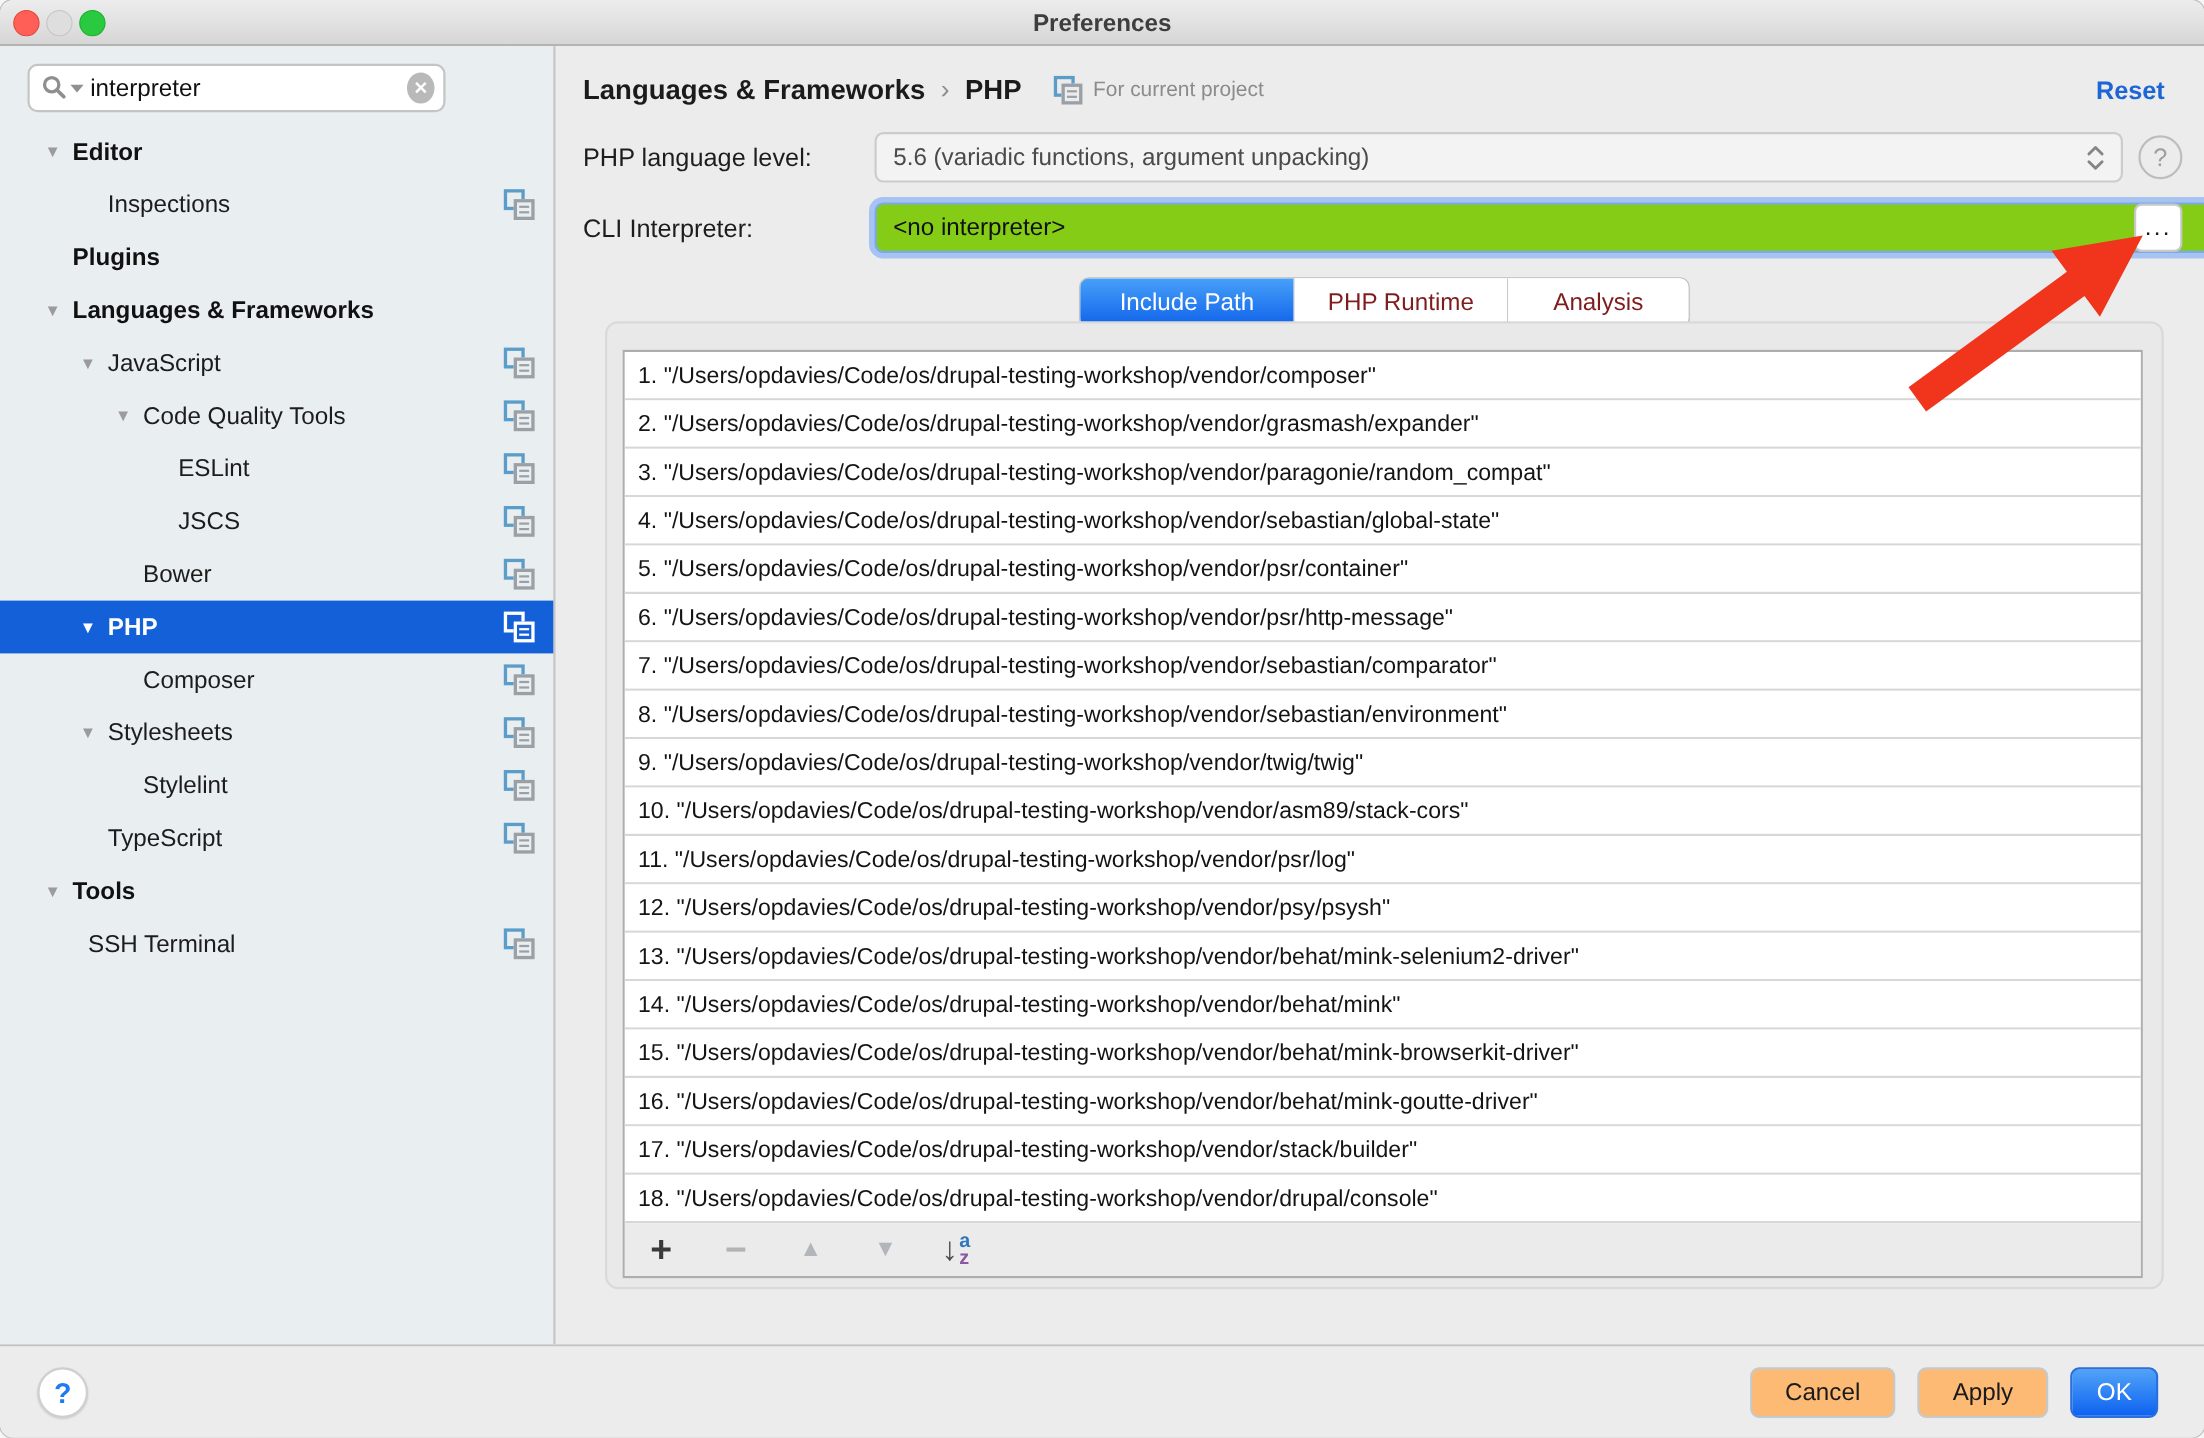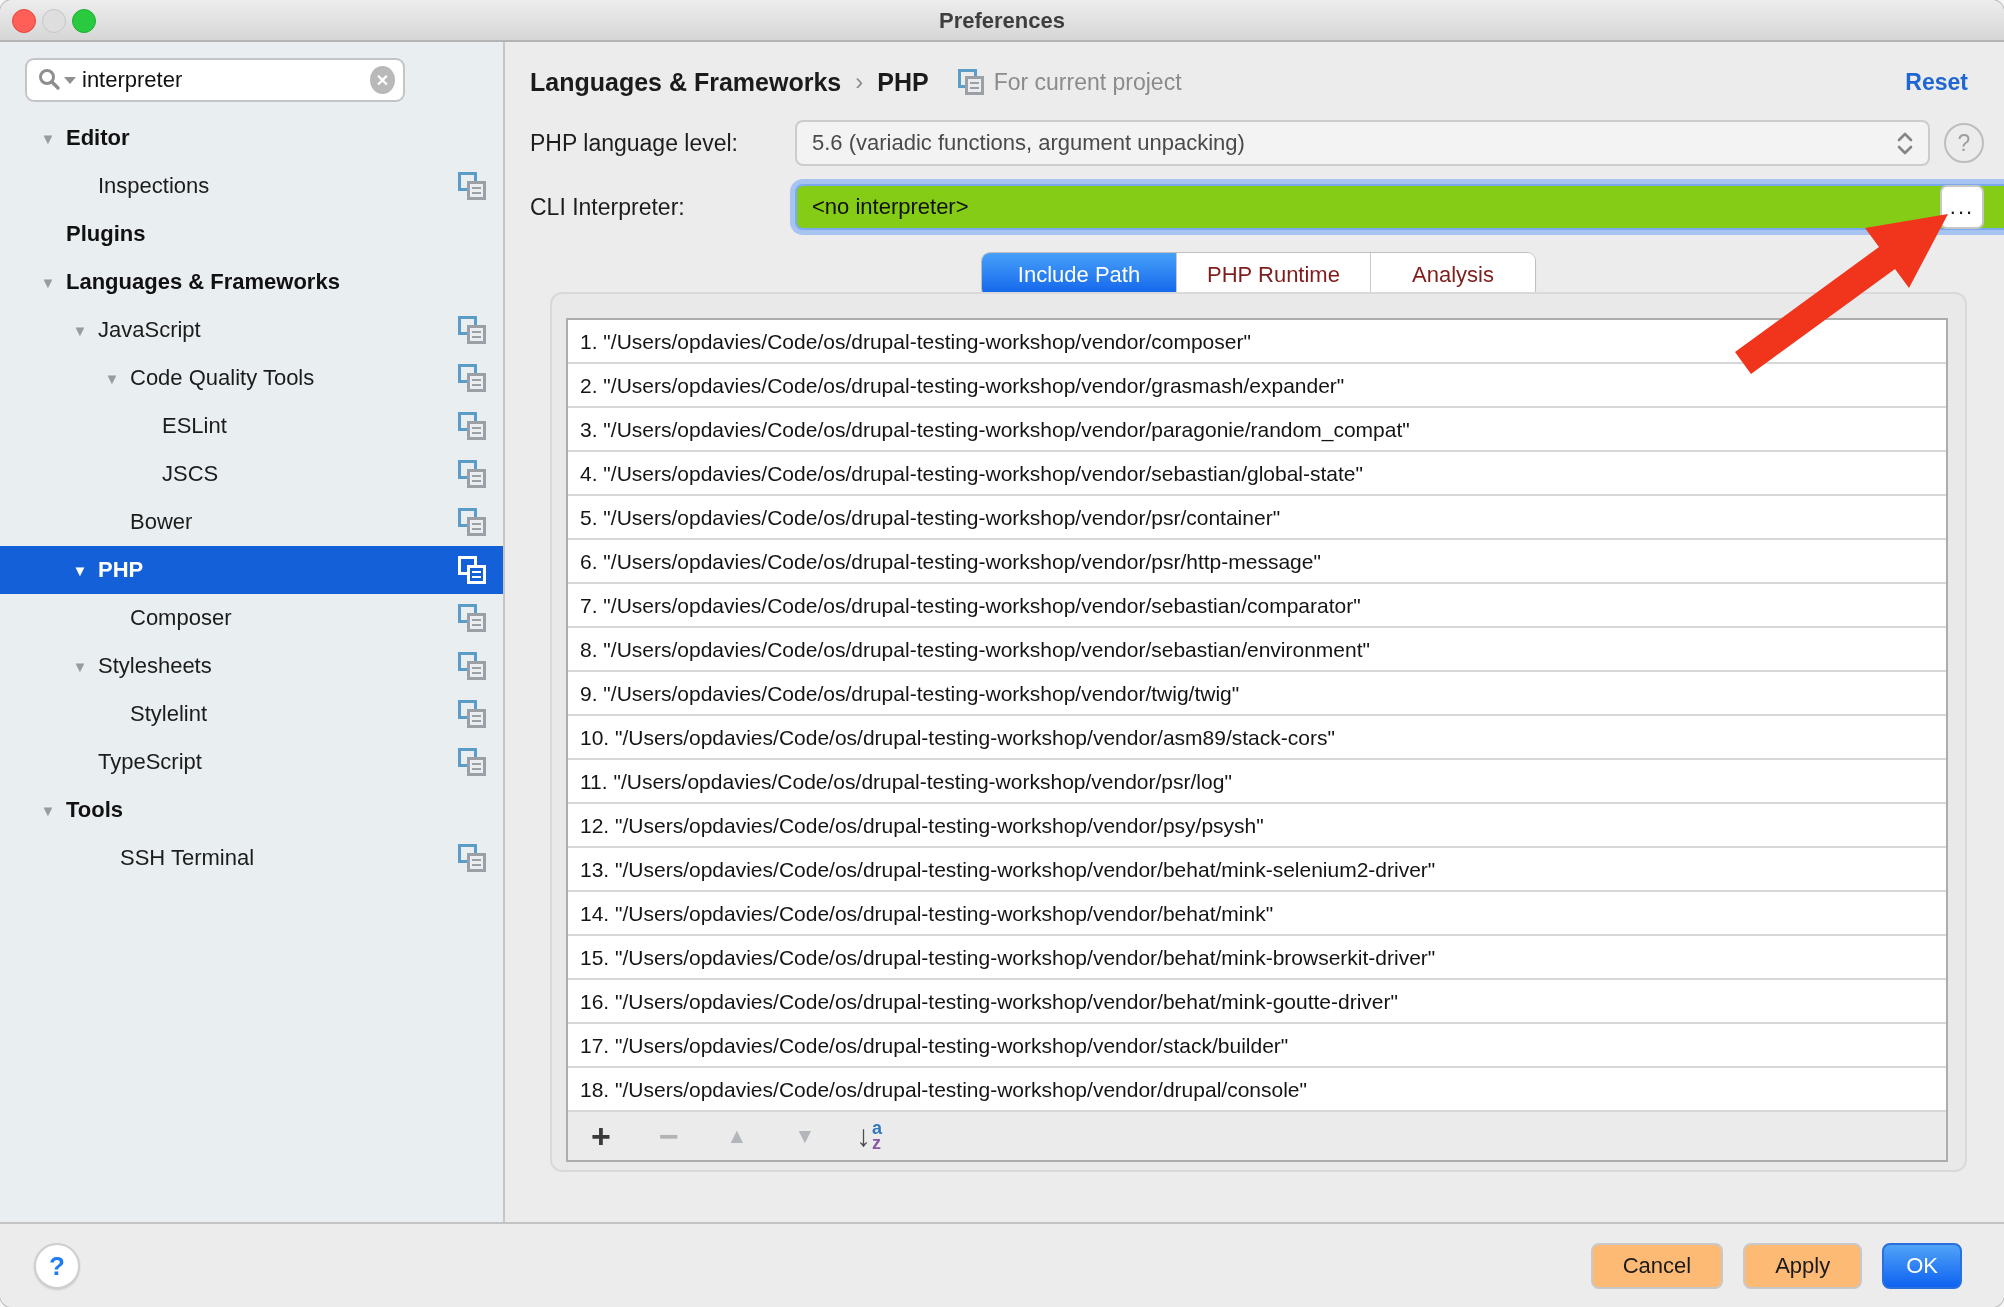--- a/index.html
+++ b/index.html
@@ -53,21 +53,21 @@
   .pages-icon.white .pg-front::before{ background:#fff; box-shadow:0 5px 0 #fff; }
   .pages-icon.inline{ position:relative; right:auto; top:auto; transform:none; display:inline-block;
                       width:28px; height:28px; vertical-align:-5px; }
   .pages-icon.inline .pg-front{ background:#ececec; }
 
   
   .main{ position:absolute; left:507px; top:42px; right:0; bottom:85px; background:#ececec; }
   .bc-row{ position:absolute; left:23px; top:22px; right:36px; height:36px; display:flex; align-items:center; }
   .bc-part{ font-size:25px; font-weight:700; color:#1b1b1b; }
   .bc-sep{ font-size:24px; color:#8d8d8d; margin:0 14px; }
-  .scope{ display:flex; align-items:center; margin-left:28px; color:#8b8b8b; font-size:23px; gap:9px;text-align:center; }
+  .scope{ display:flex; align-items:center; margin-left:28px; color:#8b8b8b; font-size:19px; gap:9px;text-align:center; }
   .reset-link{ margin-left:auto; color:#1e66d4; font-size:23px; font-weight:600; cursor:pointer; }
 
   .form-label{ position:absolute; left:23px; font-size:23px; color:#1d1d1d; }
   .sel{ position:absolute; left:288px; height:46px; border-radius:8px; display:flex; align-items:center; }
   .sel-lang{ top:78px; width:1135px; background:#f3f3f3; border:2px solid #cccccc; }
   .sel-lang .sel-text{ color:#4a4a4a; }
   .sel-cli{ top:142px; width:1272px; background:#84cc16; border:2px solid #7aa9ee;
             box-shadow:0 0 0 5px rgba(122,170,244,.62); }
   .sel-text{ font-size:22px; color:#111; padding-left:15px; white-space:nowrap; overflow:hidden; }
   .stepper-gray{ position:absolute; right:10px; top:6px; bottom:6px; width:26px; display:flex;
@@ -245,21 +245,21 @@
           <span class="tree-label">TypeScript</span>
           <span class="pages-icon">
             <i class="pg-back"></i>
             <i class="pg-front"></i>
           </span>
         </div>
         <div class="tree-row bold" style="padding-left: 30px;">
           <span class="tree-arrow">▼</span>
           <span class="tree-label">Tools</span>
         </div>
-        <div class="tree-row" style="padding-left: 84px;">
+        <div class="tree-row" style="padding-left: 44px;">
           <span class="tree-arrow"></span>
           <span class="tree-label">SSH Terminal</span>
           <span class="pages-icon">
             <i class="pg-back"></i>
             <i class="pg-front"></i>
           </span>
         </div>
       </nav>
   </aside>
 

